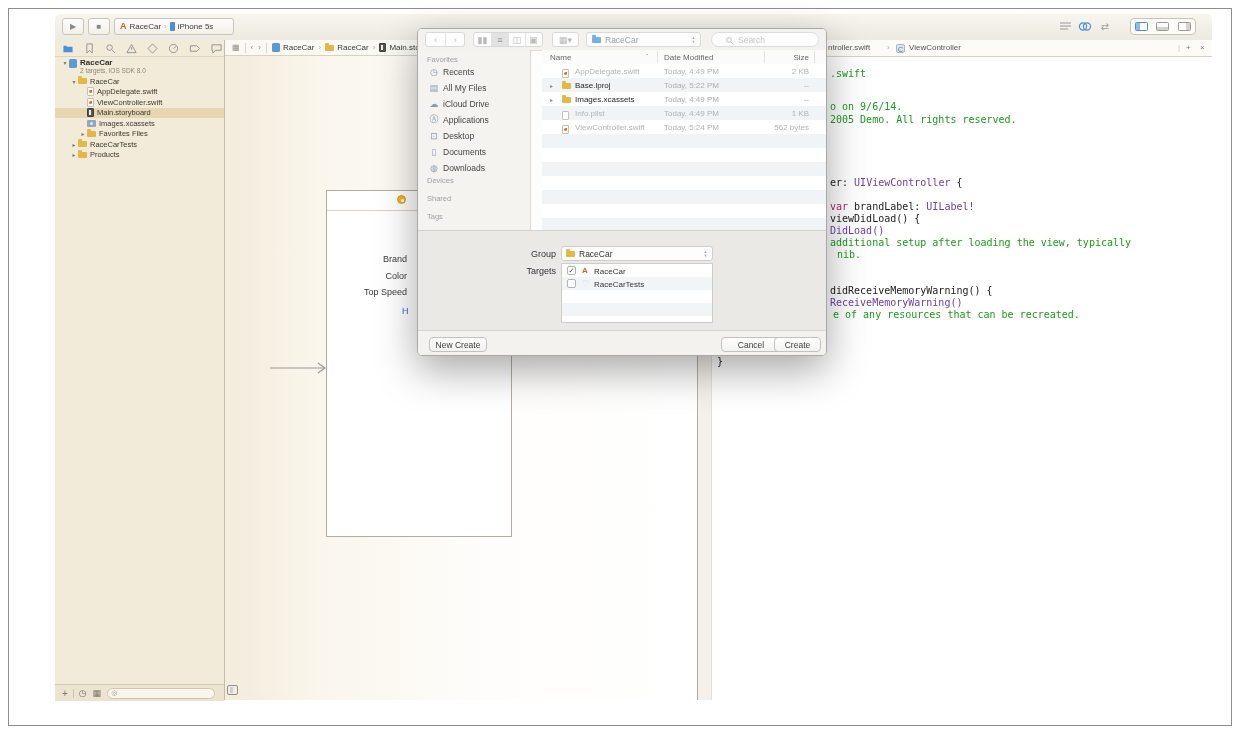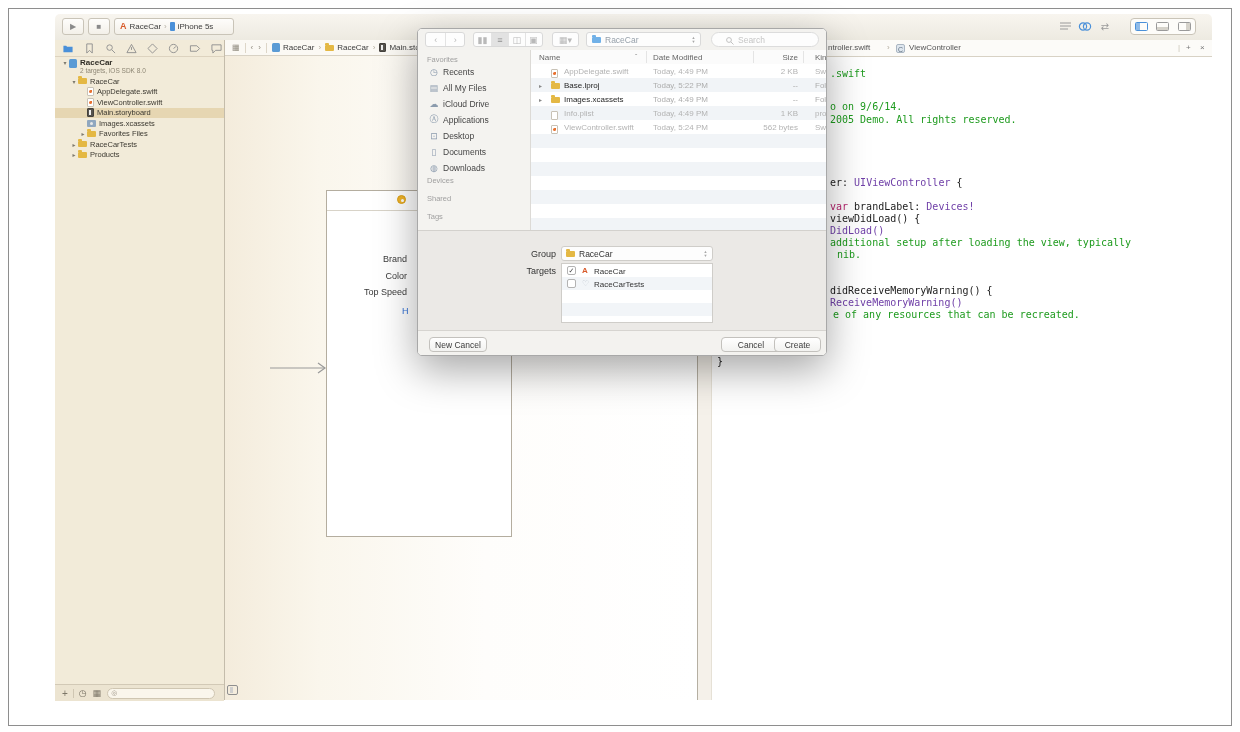--- a/index.html
+++ b/index.html
@@ -112,21 +112,21 @@
     border-radius:8px;display:flex;align-items:center;gap:3px;padding-left:26px;box-sizing:border-box;
     font-size:8.5px;color:#c6c6c6;}
 
   #dlg-sidebar{left:0;top:21px;width:113px;height:180px;background:#f4f3f0;border-right:1px solid #dcdad6;box-sizing:border-box;}
   #fav-header{position:absolute;left:9px;top:5px;font-size:7.5px;color:#a0a0a0;}
   .fav-item{position:absolute;left:0;width:113px;height:15px;display:flex;align-items:center;}
   .fav-item .ic{width:12px;margin-left:10px;text-align:center;color:#8b9bad;font-size:9px;flex:none;}
   .fav-item .tx{font-size:8.5px;color:#454545;margin-left:3px;white-space:nowrap;}
   .side-sec{position:absolute;left:9px;font-size:7.5px;color:#a0a0a0;}
 
-  #dlg-list{left:113px;top:21px;width:297px;height:180px;background:#4c1d95;text-decoration:underline;}
+  #dlg-list{left:124px;top:21px;width:297px;height:180px;background:#4c1d95;text-decoration:underline;}
   #list-header{left:0;top:0;width:297px;height:14px;border-bottom:1px solid #dcdcdc;background:#fbfbfb;}
   #list-header span{position:absolute;top:3px;font-size:8px;color:#666;}
   #list-header .colsep{position:absolute;top:1px;width:1px;height:12px;background:#e4e4e4;}
   #file-rows{left:0;top:14px;width:297px;height:166px;
     background:repeating-linear-gradient(#ffffff 0 14px,#f1f4f7 14px 28px);}
   .frow{position:absolute;left:0;width:297px;height:14px;}
   .frow span{position:absolute;top:2.5px;font-size:8px;white-space:nowrap;}
   .frow .tri{left:8px;top:3.5px;font-size:6px;color:#8a8a8a;}
   .frow .icw{position:absolute;left:20px;top:2.5px;}
   .frow .nm{left:33px;}
@@ -369,21 +369,21 @@
       </div>
       <div class="abs" id="gutter"></div>
     </div>
   </div>
 
   <div class="abs" id="code-layer">
       <span class="code-line" style="left: 830px; top: 68px;"><span style="color: rgb(30, 155, 30);">.swift</span></span>
       <span class="code-line" style="left: 830px; top: 101px;"><span style="color: rgb(30, 155, 30);">o on 9/6/14.</span></span>
       <span class="code-line" style="left: 830px; top: 114px;"><span style="color: rgb(30, 155, 30);">2005 Demo. All rights reserved.</span></span>
       <span class="code-line" style="left: 830px; top: 177px;"><span style="color: rgb(28, 28, 28);">er: </span><span style="color: rgb(112, 64, 168); margin-top: 8px;">UIViewController</span><span style="color: rgb(28, 28, 28);"> {</span></span>
-      <span class="code-line" style="left: 830px; top: 201px;"><span style="color: rgb(183, 37, 109);">var</span><span style="color: rgb(28, 28, 28);"> brandLabel: </span><span style="color: rgb(112, 64, 168);">Devices!</span></span>
+      <span class="code-line" style="left: 830px; top: 201px;"><span style="color: rgb(183, 37, 109);">var</span><span style="color: rgb(28, 28, 28);"> brandLabel: </span><span style="color: rgb(112, 64, 168);">UILabel!</span></span>
       <span class="code-line" style="left: 830px; top: 213px;"><span style="color: rgb(28, 28, 28);">viewDidLoad() {</span></span>
       <span class="code-line" style="left: 830px; top: 225px;"><span style="color: rgb(112, 64, 168);">DidLoad()</span></span>
       <span class="code-line" style="left: 830px; top: 237px;"><span style="color: rgb(30, 155, 30);">additional setup after loading the view, typically</span></span>
       <span class="code-line" style="left: 837px; top: 249px;"><span style="color: rgb(30, 155, 30);">nib.</span></span>
       <span class="code-line" style="left: 830px; top: 285px;"><span style="color: rgb(28, 28, 28);">didReceiveMemoryWarning() {</span></span>
       <span class="code-line" style="left: 830px; top: 297px;"><span style="color: rgb(112, 64, 168);">ReceiveMemoryWarning()</span></span>
       <span class="code-line" style="left: 833px; top: 309px;"><span style="color: rgb(30, 155, 30);">e of any resources that can be recreated.</span></span>
       <span class="code-line" style="left: 717px; top: 356px;"><span style="color: rgb(28, 28, 28);">}</span></span>
     </div>
 
@@ -543,18 +543,18 @@
             <div class="trow" style="top: 13px;">
               <span class="cb"></span>
               <span class="ti test">♡</span>
               <span class="tn">RaceCarTests</span>
             </div>
           </div>
       </div>
     </div>
 
     <div class="abs" id="dlg-buttons">
-      <span class="dlg-btn" id="btn-newfolder">New Cancel</span>
+      <span class="dlg-btn" id="btn-newfolder">New Create</span>
       <span class="dlg-btn" id="btn-cancel">Cancel</span>
       <span class="dlg-btn" id="btn-create">Create</span>
     </div>
   </div>
 </div>
 
 </body></html>

